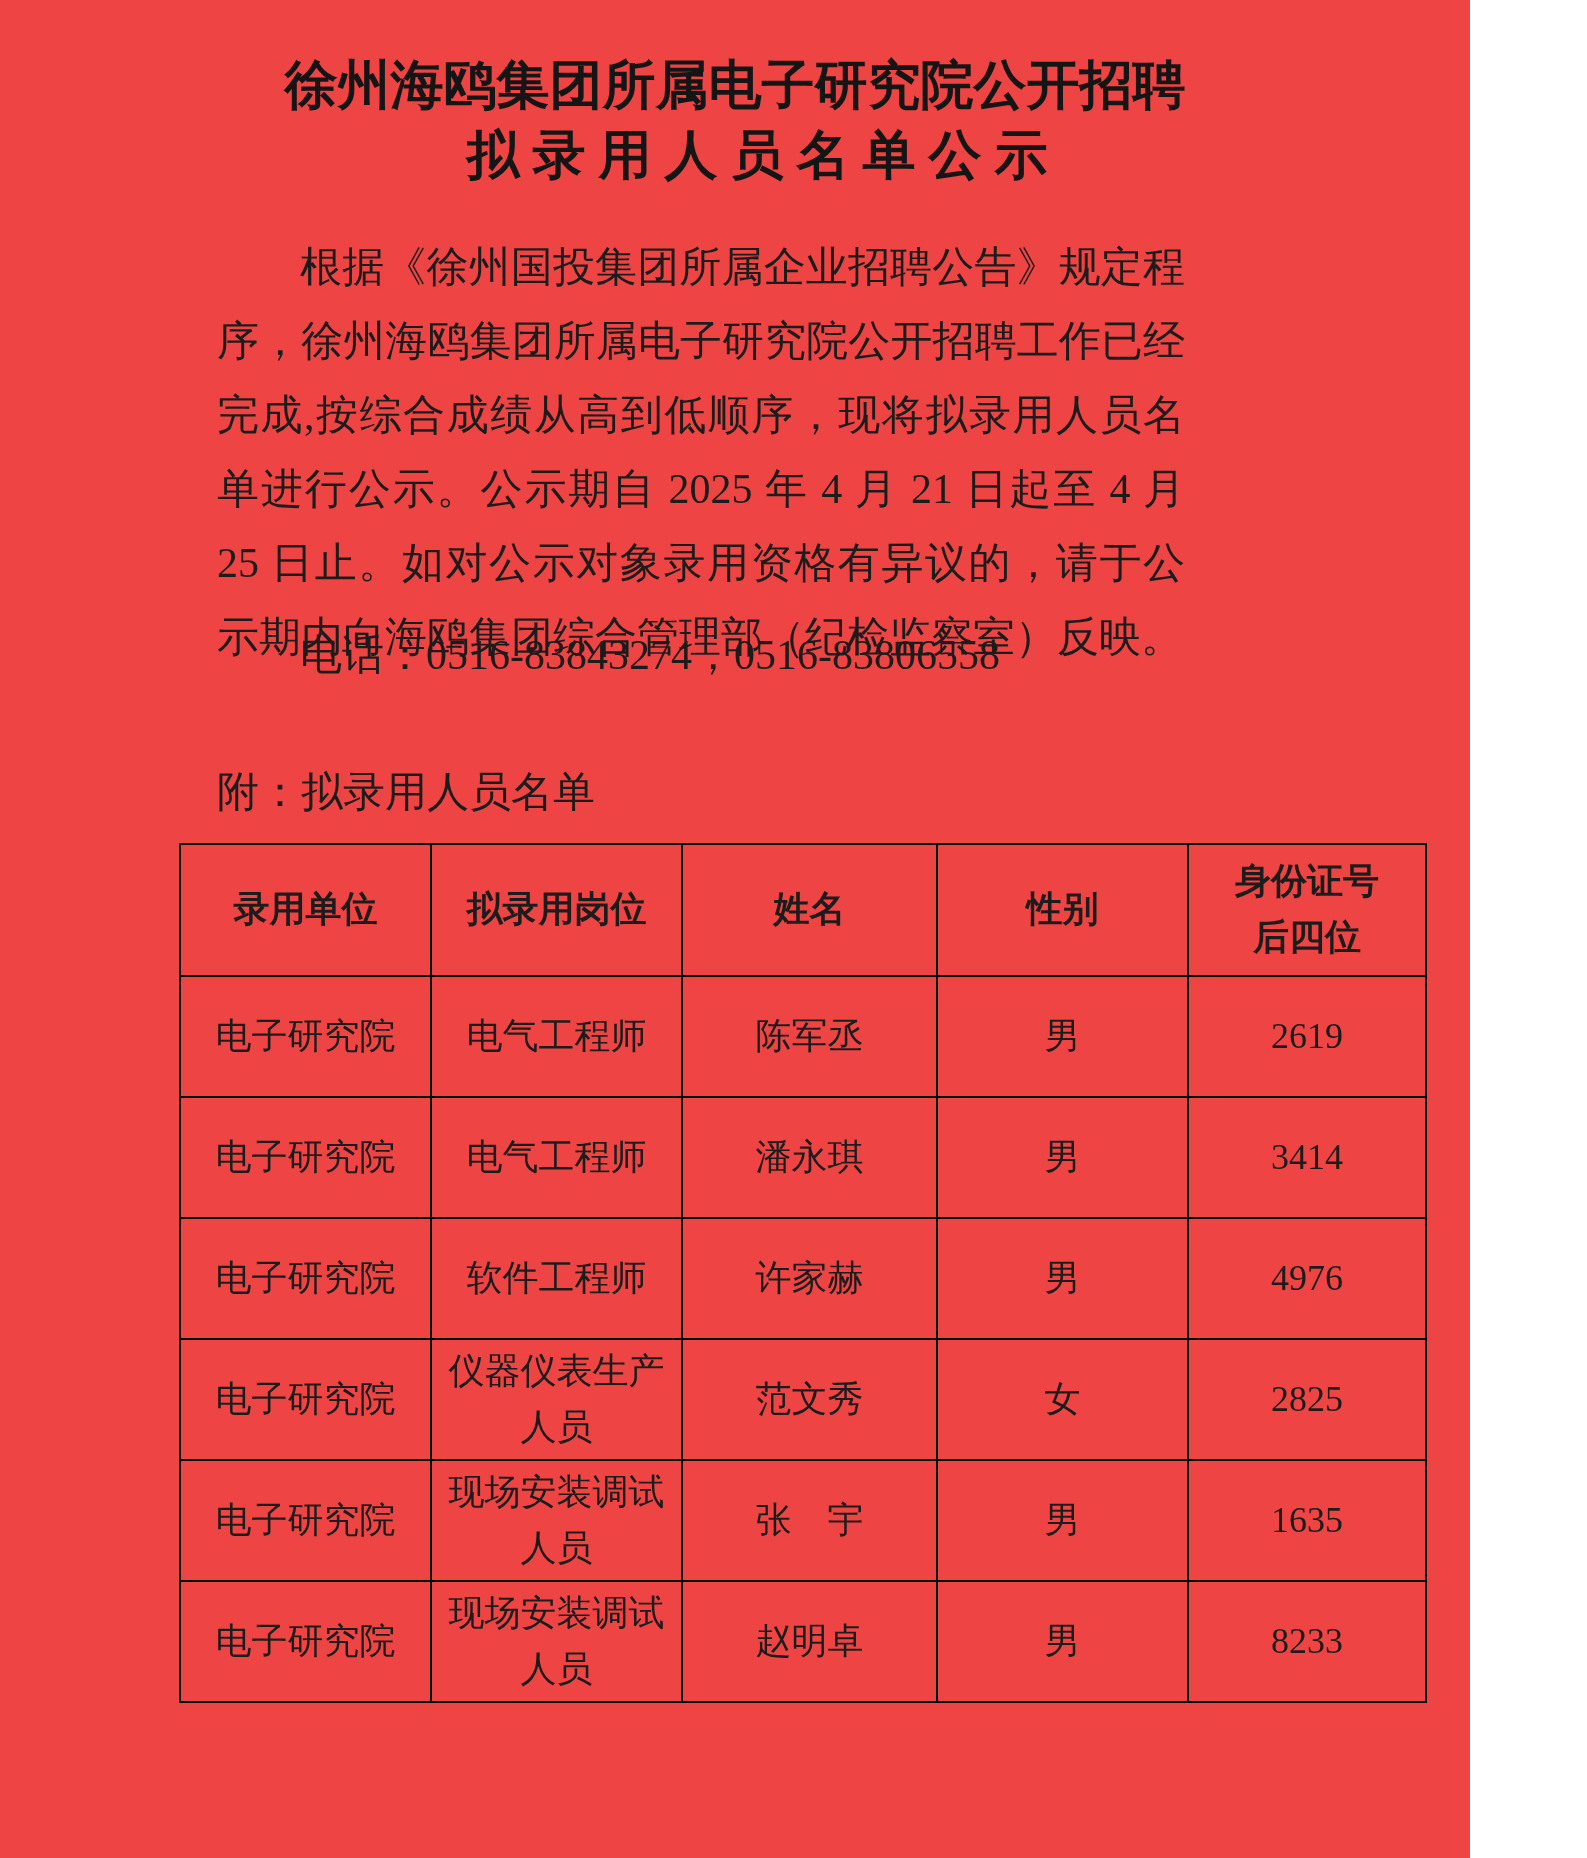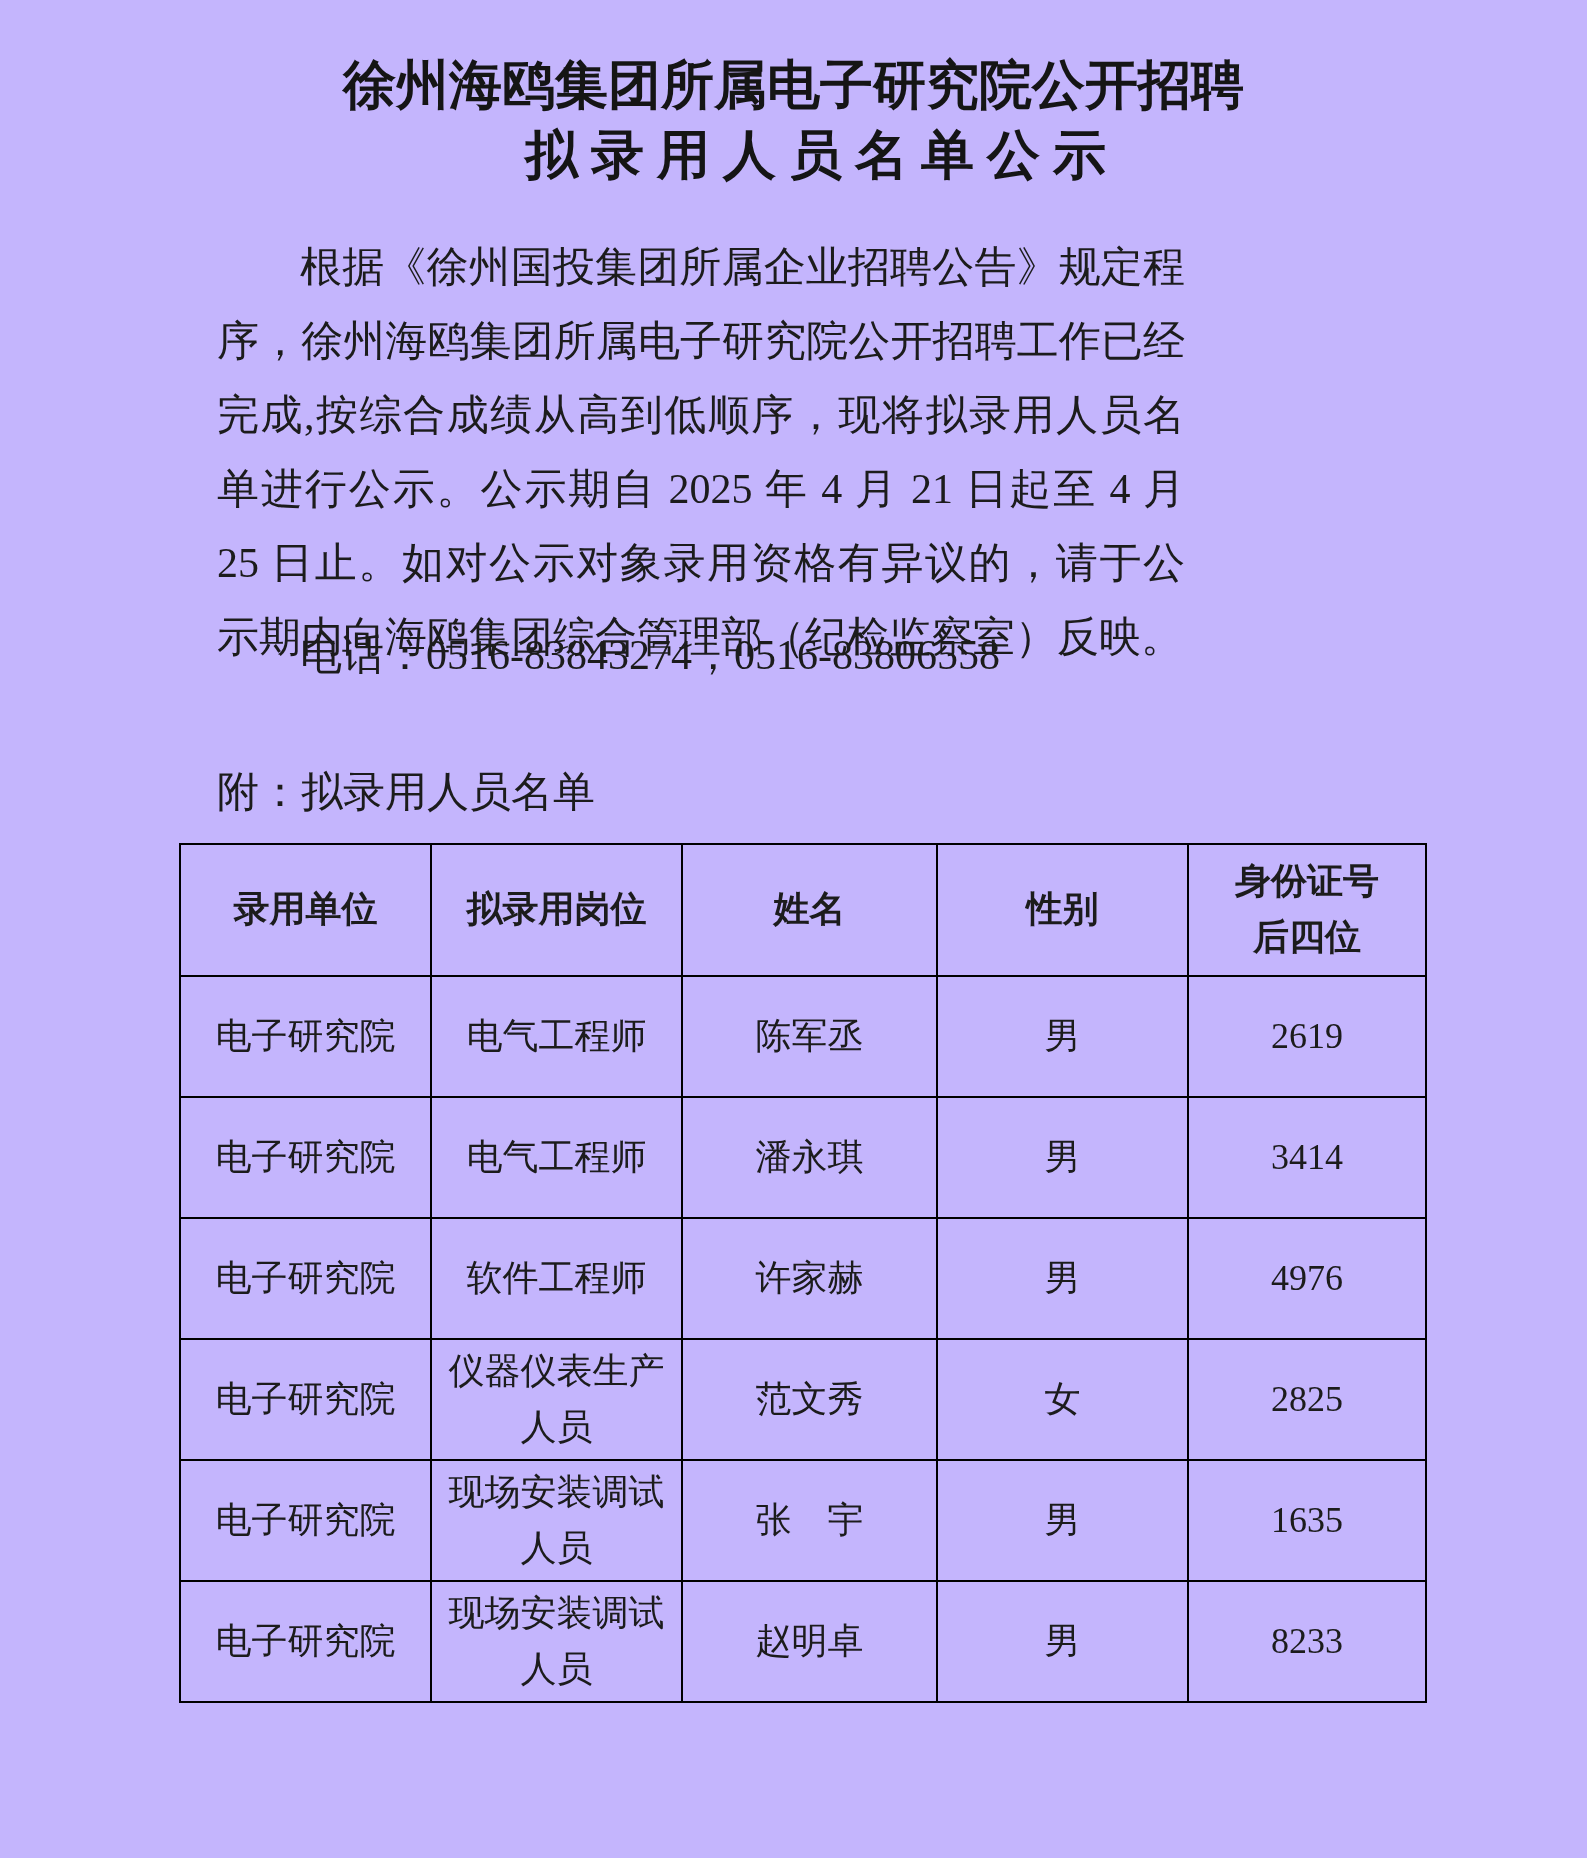--- a/index.html
+++ b/index.html
@@ -2,23 +2,23 @@
 <html><head>
 <meta charset="utf-8">
 <style>
   html, body {
     margin: 0;
     padding: 0;
     background: #ffffff;
   }
   .page {
     position: relative;
-    width: 1587px;
+    width: 1470px;
     height: 1858px;
-    background: #c4b5fd;
+    background: #ef4444;
     font-family: "Liberation Serif", "DejaVu Serif", serif;
     color: #1c1c1c;
     overflow: hidden;
   }
   .title {
     position: absolute;
     top: 14px;
     left: 0;
     right: 0;
     text-align: center;

